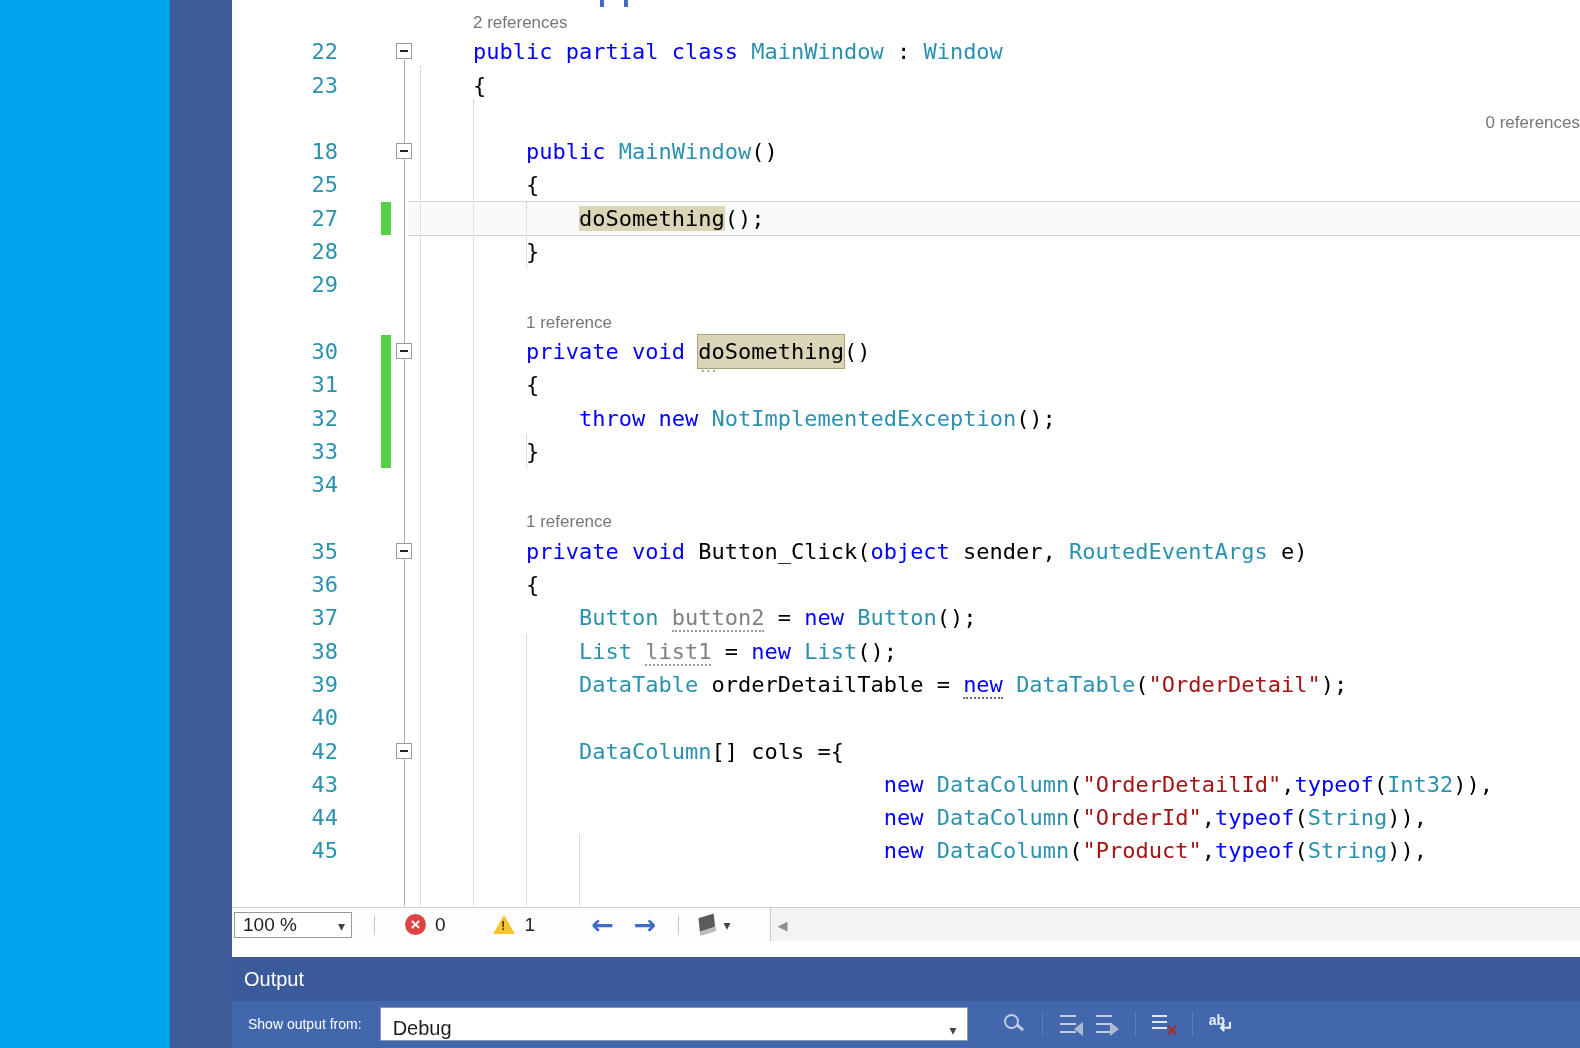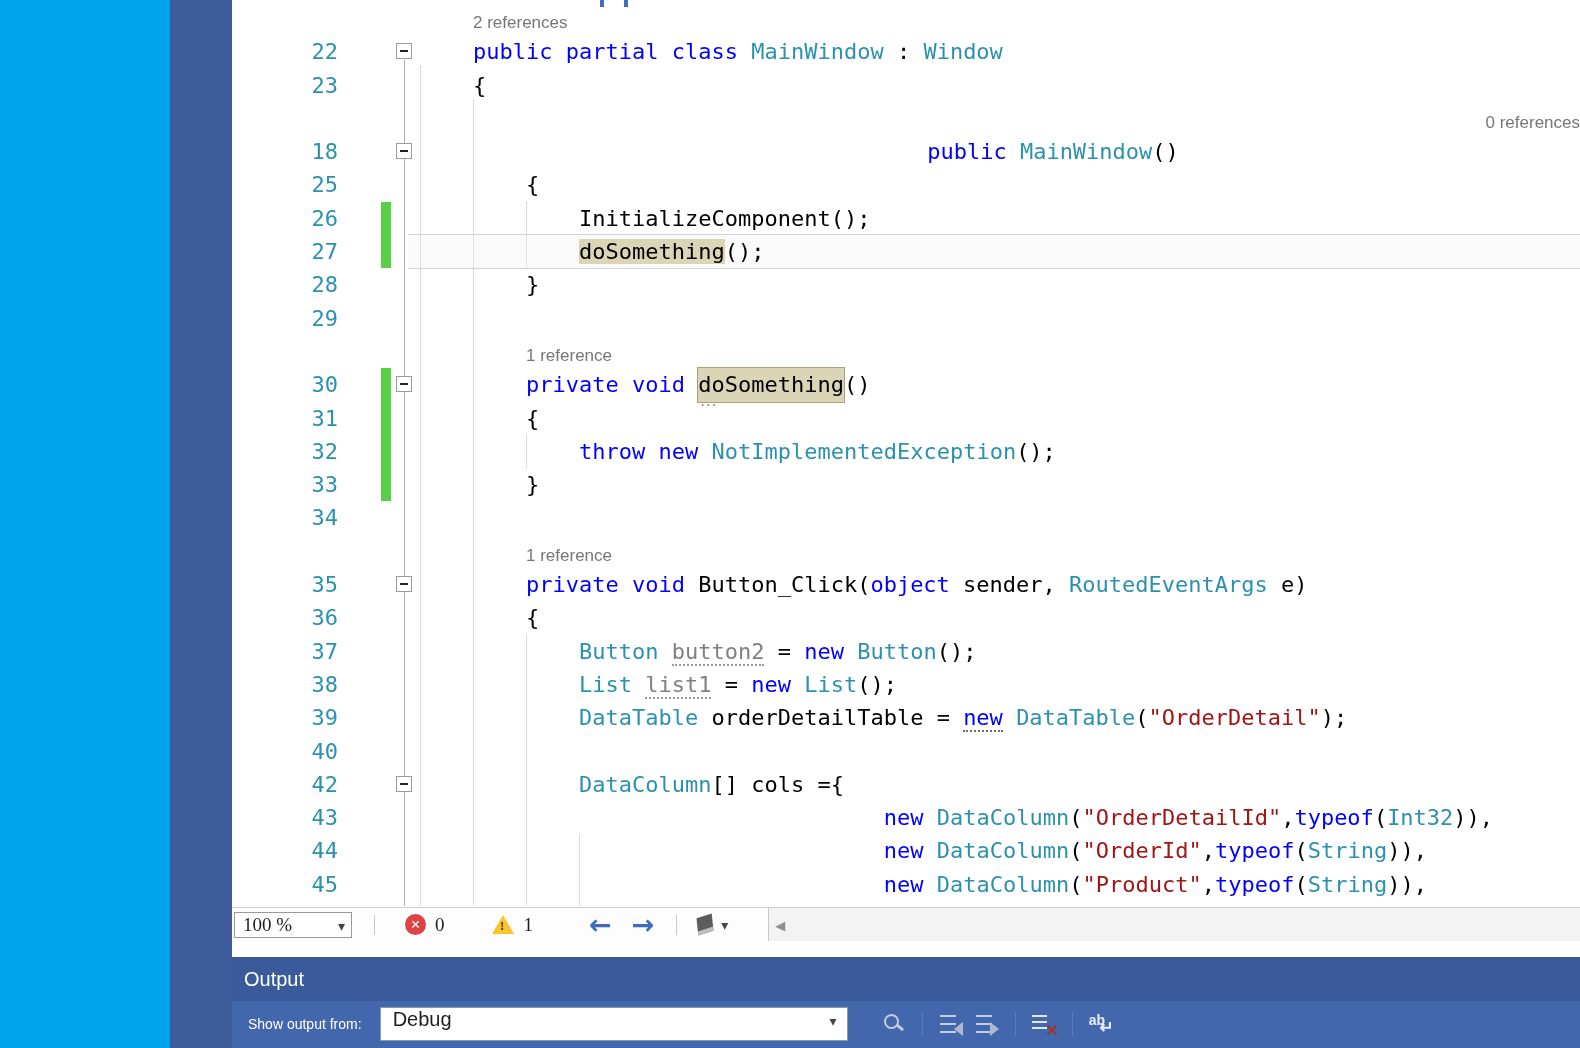--- a/index.html
+++ b/index.html
@@ -36,21 +36,21 @@
   
   .sg-k{color:var(--keyword);} .sg-t{color:var(--type);} .sg-s{color:var(--string);}
   .sg-c{color:var(--comment);} .sg-p{color:var(--plain);}
   .sg-hl{background:var(--highlight_bg);}
   .sg-hlb{position:relative;display:inline-block;background:var(--highlight_bg);outline:1px solid #aca375;}
   .sg-hlb::after{content:"\00B7\00B7\00B7";position:absolute;left:2px;bottom:-13px;font:15px "DejaVu Sans",sans-serif;color:#8a8a8a;letter-spacing:1px;}
   .sg-du{color:var(--dim);border-bottom:2px dotted #9b9b9b;}
   .sg-ku{color:var(--keyword);border-bottom:2px dotted #6d6d6d;}
   
   .statusbar{height:34px;box-sizing:border-box;border-top:1px solid #cfcfcf;background:#fdfdfd;
-             display:flex;align-items:center;padding-left:2px;font-family:Liberation Serif, serif;}
+             display:flex;align-items:center;padding-left:2px;font-family:Liberation Sans, sans-serif;}
   .zoom{width:118px;height:26px;box-sizing:border-box;border:1px solid #9a9a9a;background:#fff;
         display:flex;align-items:center;padding:0 6px 0 8px;font-size:19px;color:#1e1e1e;}
   .zoom .spacer{flex:1;}
   .caret::before{content:"\25BE";font-size:14px;color:#444;}
   .vsep{width:1px;height:20px;background:#c9c9c9;margin-left:22px;}
   .group{display:flex;align-items:center;gap:9px;font-size:19px;color:#1e1e1e;}
   .g-err{margin-left:30px;} .g-warn{margin-left:46px;}
   .erricon{width:21px;height:21px;border-radius:50%;background:var(--error);color:#fff;display:flex;
            align-items:center;justify-content:center;}
   .erricon::before{content:"\00D7";font-size:17px;font-weight:bold;line-height:1;}
@@ -66,22 +66,22 @@
   .htrack{flex:1;align-self:stretch;margin-left:40px;border-left:1px solid #c9c9c9;background:#f3f3f3;
           display:flex;align-items:center;padding-left:6px;}
   .hsb-arrow::before{content:"\25C0";font-size:13px;color:#8f8f8f;}
   .gap{height:16px;background:#fff;}
   
   .out-header{height:44px;background:var(--output_header_bg);display:flex;align-items:center;
               padding-left:12px;color:#fff;font:20px "Liberation Sans",sans-serif;}
   .out-toolbar{flex:1;background:var(--output_toolbar_bg);display:flex;align-items:flex-start;
                padding:6px 0 0 16px;font-family:"Liberation Sans",sans-serif;}
   .out-label{color:#fff;font-size:14px;line-height:34px;white-space:nowrap;}
-  .out-dd{margin-left:18px;width:468px;height:34px;box-sizing:border-box;background:#fff;border:1px solid #8a97b0;
-          display:flex;align-items:flex-start;padding:0 10px 0 12px;font-size:20px;color:#1e1e1e;}
+  .out-dd{margin-left:18px;width:588px;height:34px;box-sizing:border-box;background:#fff;border:1px solid #8a97b0;
+          display:flex;align-items:flex-end;padding:0 10px 0 12px;font-size:20px;color:#1e1e1e;}
   .out-dd .spacer{flex:1;}
   .tb-icons{display:flex;align-items:center;margin-left:32px;gap:8px;height:34px;}
   .tbsep{width:1px;height:24px;background:#5d7cb4;margin:0 6px;}
   .tbi{position:relative;width:28px;height:28px;flex:none;}
   .i-find::before{content:"";position:absolute;left:4px;top:4px;width:11px;height:11px;border:2.5px solid #c2cde2;border-radius:50%;}
   .i-find::after{content:"";position:absolute;left:16px;top:16px;width:8px;height:3px;background:#c2cde2;transform:rotate(40deg);}
   .i-prev::before,.i-next::before{content:"";position:absolute;left:3px;top:5px;width:16px;height:2px;background:#c2cde2;
       box-shadow:0 8px 0 #c2cde2,0 16px 0 #c2cde2;}
   .i-prev::after{content:"";position:absolute;right:2px;top:12px;width:0;height:0;
       border-top:7px solid transparent;border-bottom:7px solid transparent;border-right:9px solid #aeb9d0;}
@@ -145,37 +145,28 @@
           <div class="foldcol"></div>
           <div class="lens" style="padding-left: 108px; text-align: right;">0 references</div>
         </div>
         <div class="row">
           <div class="glyph"></div>
           <div class="lnum">18</div>
           <div class="changecol"></div>
           <div class="foldcol">
             <div class="foldbox"></div>
           </div>
-          <div class="code" style="padding-left: 108px; text-align: center;"><span class="sg-k">public</span><span class="sg-p"> </span><span class="sg-t">MainWindow</span><span class="sg-p">()</span></div>
+          <div class="code" style="padding-left: 108px;"><span class="sg-k">public</span><span class="sg-p"> </span><span class="sg-t">MainWindow</span><span class="sg-p">()</span></div>
         </div>
         <div class="row">
           <div class="glyph"></div>
           <div class="lnum">25</div>
           <div class="changecol"></div>
           <div class="foldcol"></div>
           <div class="code" style="padding-left: 108px;"><span class="sg-p">{</span></div>
-        </div>
-        <div class="row">
-          <div class="glyph"></div>
-          <div class="lnum">26</div>
-          <div class="changecol">
-            <div class="changebar"></div>
-          </div>
-          <div class="foldcol"></div>
-          <div class="code" style="padding-left: 161px;"><span class="sg-p">InitializeComponent();</span></div>
         </div>
         <div class="row">
           <div class="curline"></div>
           <div class="glyph"></div>
           <div class="lnum">27</div>
           <div class="changecol">
             <div class="changebar"></div>
           </div>
           <div class="foldcol"></div>
           <div class="code" style="padding-left: 161px;"><span class="sg-hl">doSomething</span><span class="sg-p">();</span></div>

